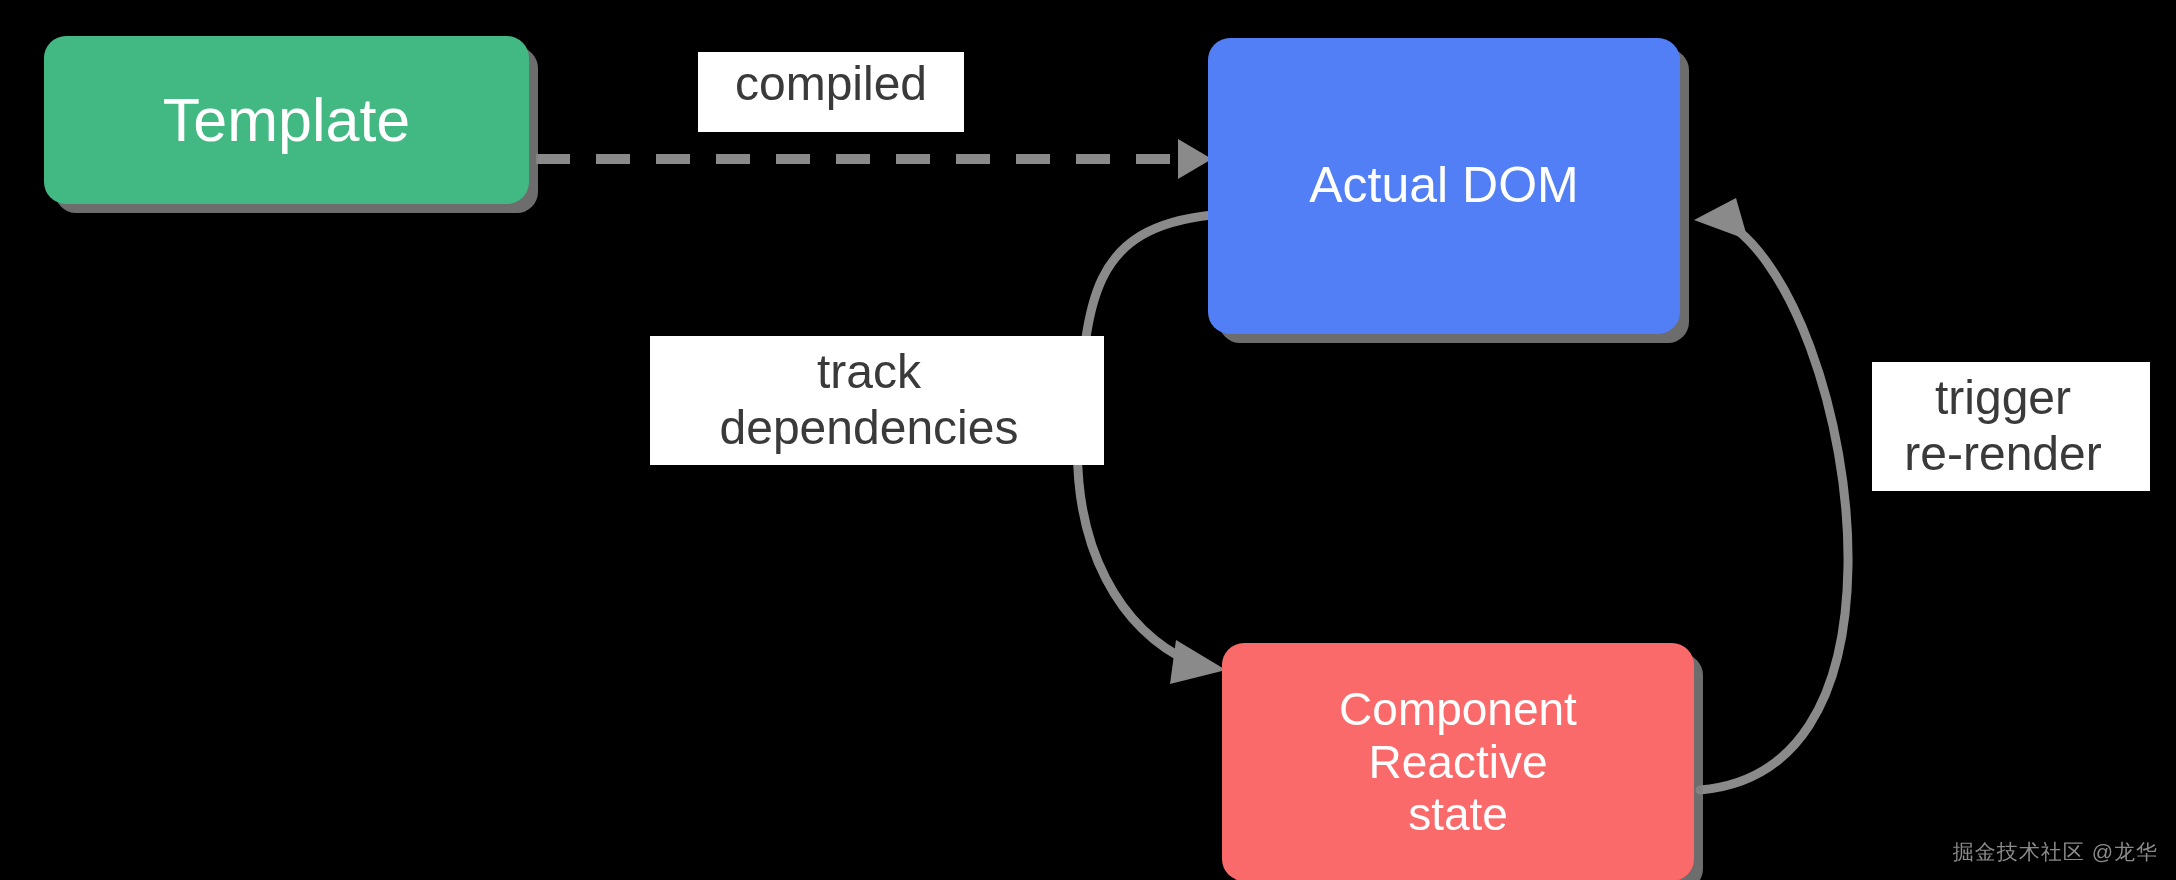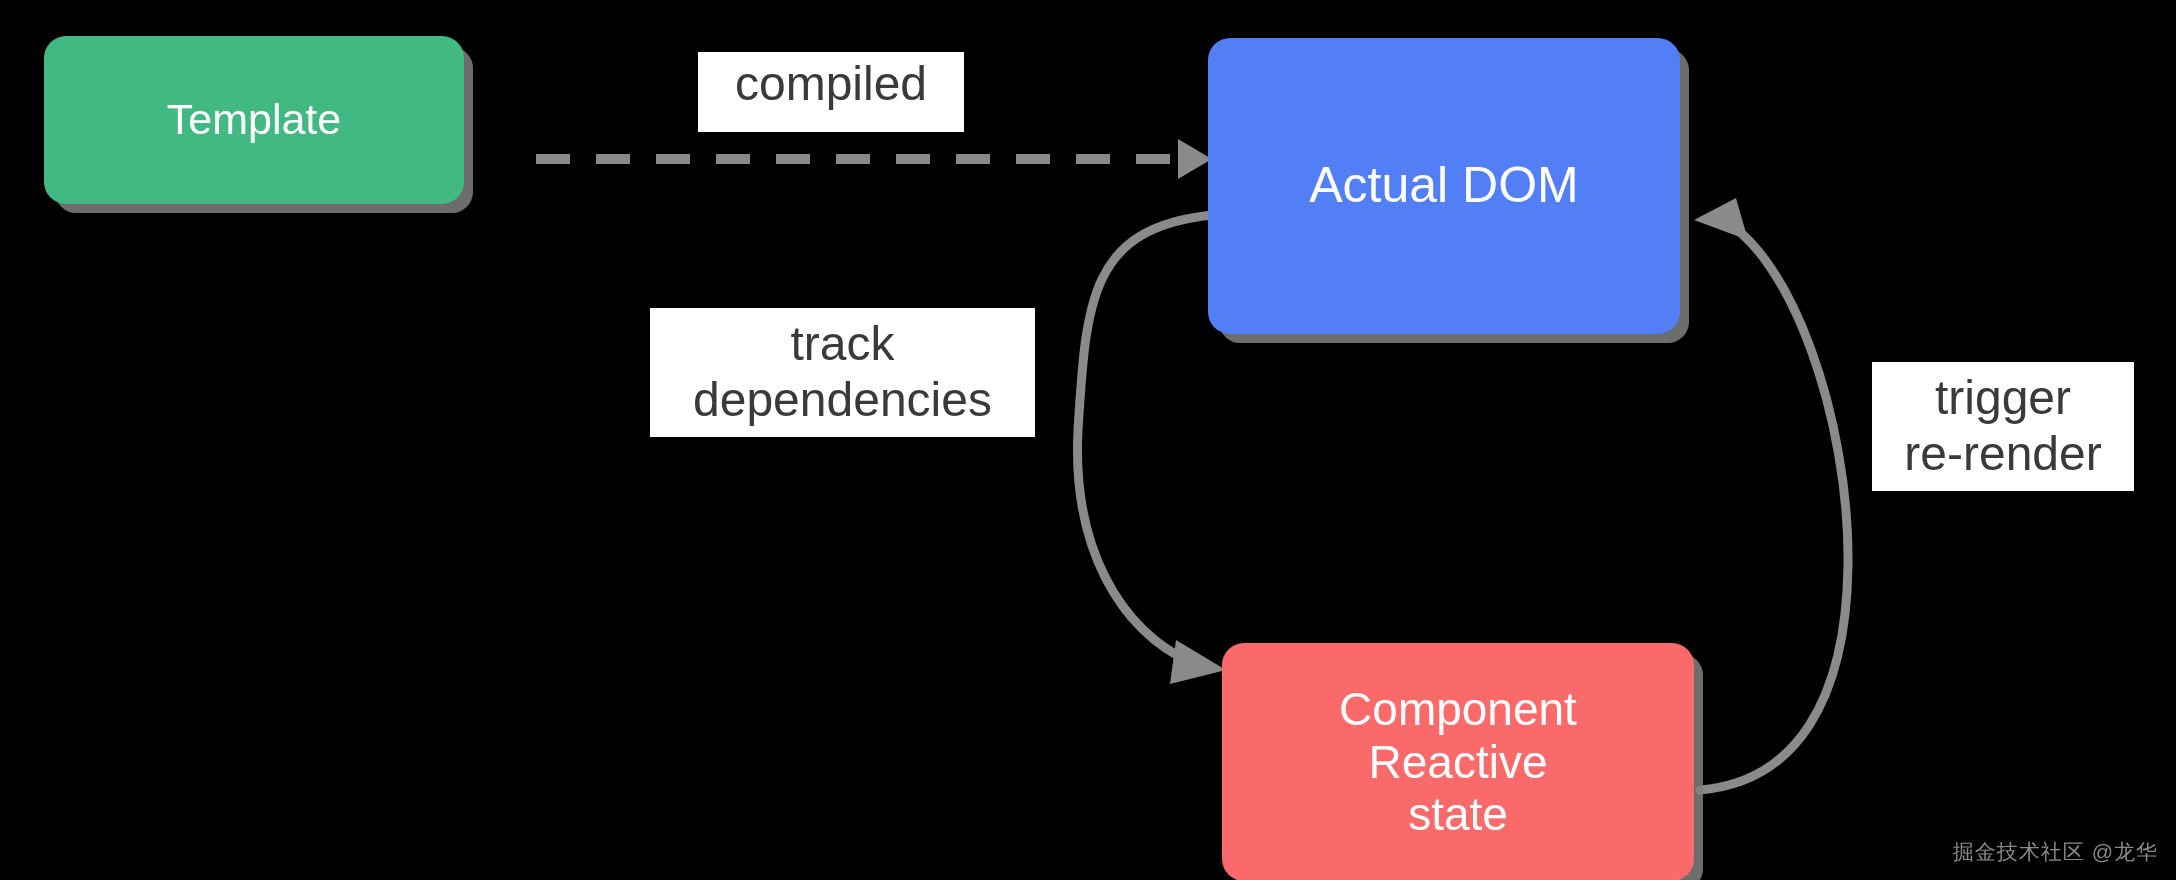--- a/index.html
+++ b/index.html
@@ -33,24 +33,24 @@
   }
   .node-label {
     display: block;
     white-space: pre-line;
     padding: 0 10px;
   }
 
   #node-template {
     left: 44px;
     top: 36px;
-    width: 420px;
+    width: 485px;
     height: 168px;
     background: #42B983;
-    font-size: 43px;
+    font-size: 61px;
   }
   #node-actual-dom {
     left: 1208px;
     top: 38px;
     width: 472px;
     height: 296px;
     background: #527FF5;
     font-size: 50px;
   }
   #node-component-state {
@@ -76,31 +76,31 @@
   }
   #label-compiled {
     left: 698px;
     top: 52px;
     width: 266px;
     font-size: 48px;
     padding: 4px 0 20px 0;
   }
   #label-track-dependencies {
     left: 650px;
-    top: 308px;
-    width: 385px;
+    top: 336px;
+    width: 438px;
     font-size: 48px;
-    padding: 8px 0 10px 0;
+    padding: 8px 16px 10px 0;
   }
   #label-trigger-rerender {
     left: 1872px;
     top: 362px;
     width: 262px;
     font-size: 48px;
-    padding: 8px 0 10px 0;
+    padding: 8px 16px 10px 0;
   }
 
   
   #arrows {
     position: absolute;
     left: 0;
     top: 0;
     width: 2176px;
     height: 880px;
     z-index: 2;

